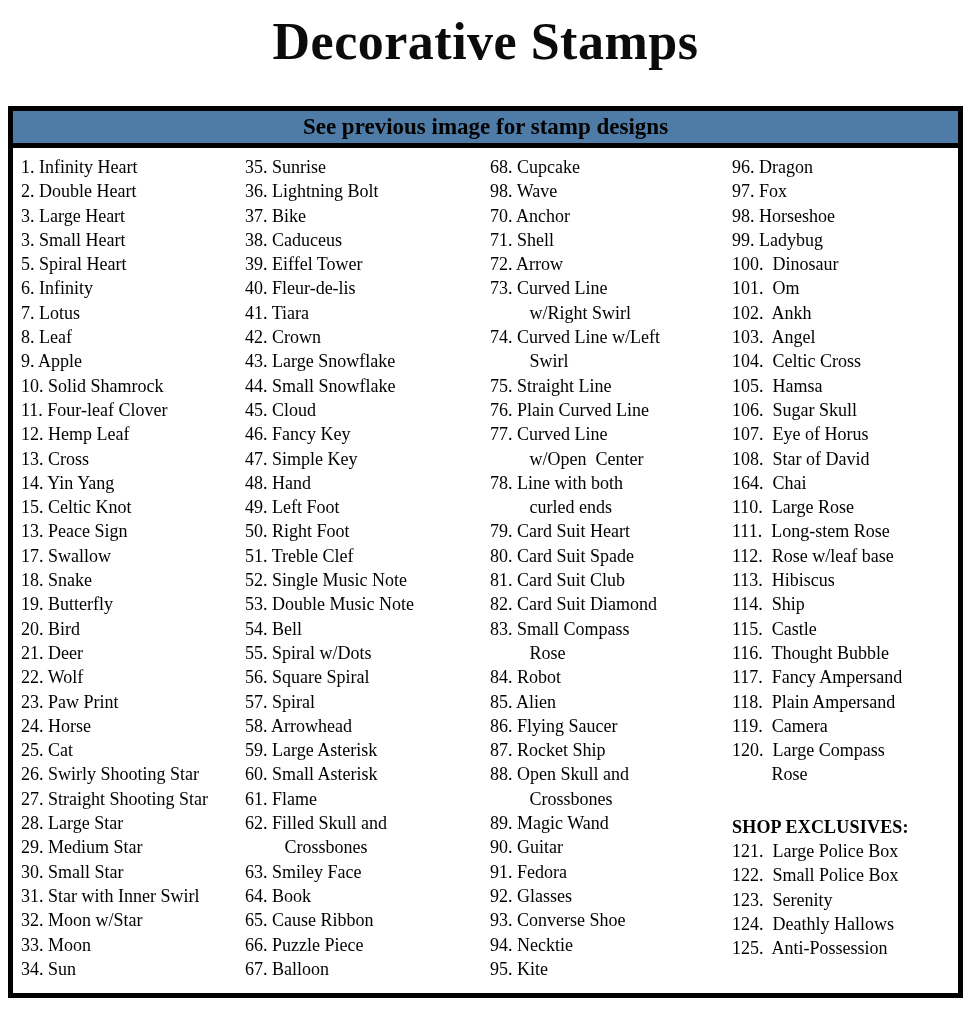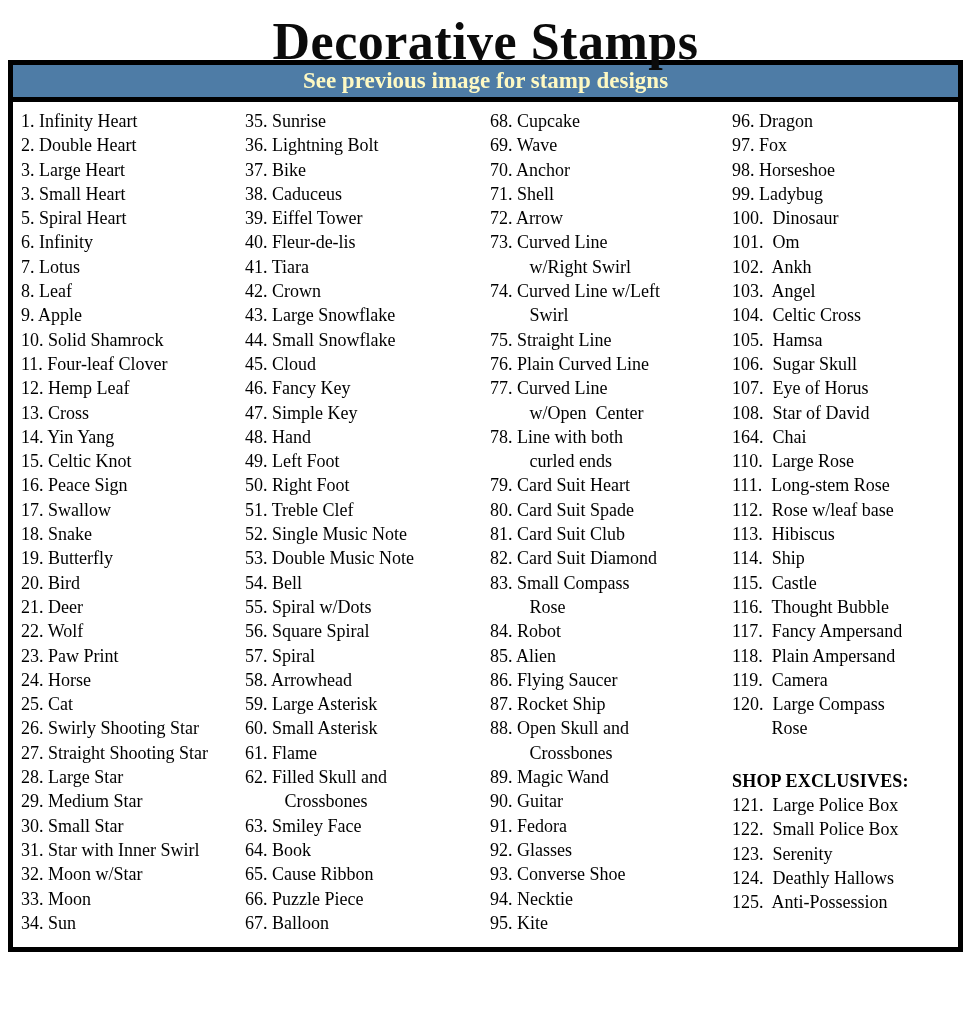--- a/index.html
+++ b/index.html
@@ -10,21 +10,21 @@
     overflow: hidden;
     font-family: "Liberation Serif", "DejaVu Serif", serif;
     color: #000000;
   }
   .page-title {
     text-align: center;
     font-size: 52px;
     font-weight: bold;
     letter-spacing: 0.5px;
     padding-top: 12px;
-    height: 60px;
+    height: 106px;
     color: #0b0b0b;
   }
   .panel {
     margin: 0 8px;
     border: 5px solid #000000;
     background: #ffffff;
   }
   .banner {
     background: #4e7ca6;
     color: #ffffff;
@@ -56,39 +56,39 @@
     text-indent: 0;
     letter-spacing: 0.2px;
   }
 </style>
 </head>
 <body>
 
 <div class="page-title">Decorative Stamps</div>
 
 <div class="panel">
-  <div class="banner" style="background: rgb(78, 124, 166); color: #fef9c3;">See previous image for stamp designs</div>
+  <div class="banner" style="background: rgb(78, 124, 166); color: #000000;">See previous image for stamp designs</div>
   <div class="list-area">
       <div class="column">
         <div class="item">1. Infinity Heart</div>
         <div class="item">2. Double Heart</div>
         <div class="item">3. Large Heart</div>
         <div class="item">3. Small Heart</div>
         <div class="item">5. Spiral Heart</div>
         <div class="item">6. Infinity</div>
         <div class="item">7. Lotus</div>
         <div class="item">8. Leaf</div>
         <div class="item">9. Apple</div>
         <div class="item">10. Solid Shamrock</div>
         <div class="item">11. Four-leaf Clover</div>
         <div class="item">12. Hemp Leaf</div>
         <div class="item">13. Cross</div>
         <div class="item">14. Yin Yang</div>
         <div class="item">15. Celtic Knot</div>
-        <div class="item">16. Peace Sign</div>
+        <div class="item">13. Peace Sign</div>
         <div class="item">17. Swallow</div>
         <div class="item">18. Snake</div>
         <div class="item">19. Butterfly</div>
         <div class="item">20. Bird</div>
         <div class="item">21. Deer</div>
         <div class="item">22. Wolf</div>
         <div class="item">23. Paw Print</div>
         <div class="item">24. Horse</div>
         <div class="item">25. Cat</div>
         <div class="item">26. Swirly Shooting Star</div>
@@ -132,21 +132,21 @@
         <div class="item">62. Filled Skull and
 Crossbones</div>
         <div class="item">63. Smiley Face</div>
         <div class="item">64. Book</div>
         <div class="item">65. Cause Ribbon</div>
         <div class="item">66. Puzzle Piece</div>
         <div class="item">67. Balloon</div>
       </div>
       <div class="column">
         <div class="item">68. Cupcake</div>
-        <div class="item">69. Wave</div>
+        <div class="item">98. Wave</div>
         <div class="item">70. Anchor</div>
         <div class="item">71. Shell</div>
         <div class="item">72. Arrow</div>
         <div class="item">73. Curved Line
 w/Right Swirl</div>
         <div class="item">74. Curved Line w/Left
 Swirl</div>
         <div class="item">75. Straight Line</div>
         <div class="item">76. Plain Curved Line</div>
         <div class="item">77. Curved Line

